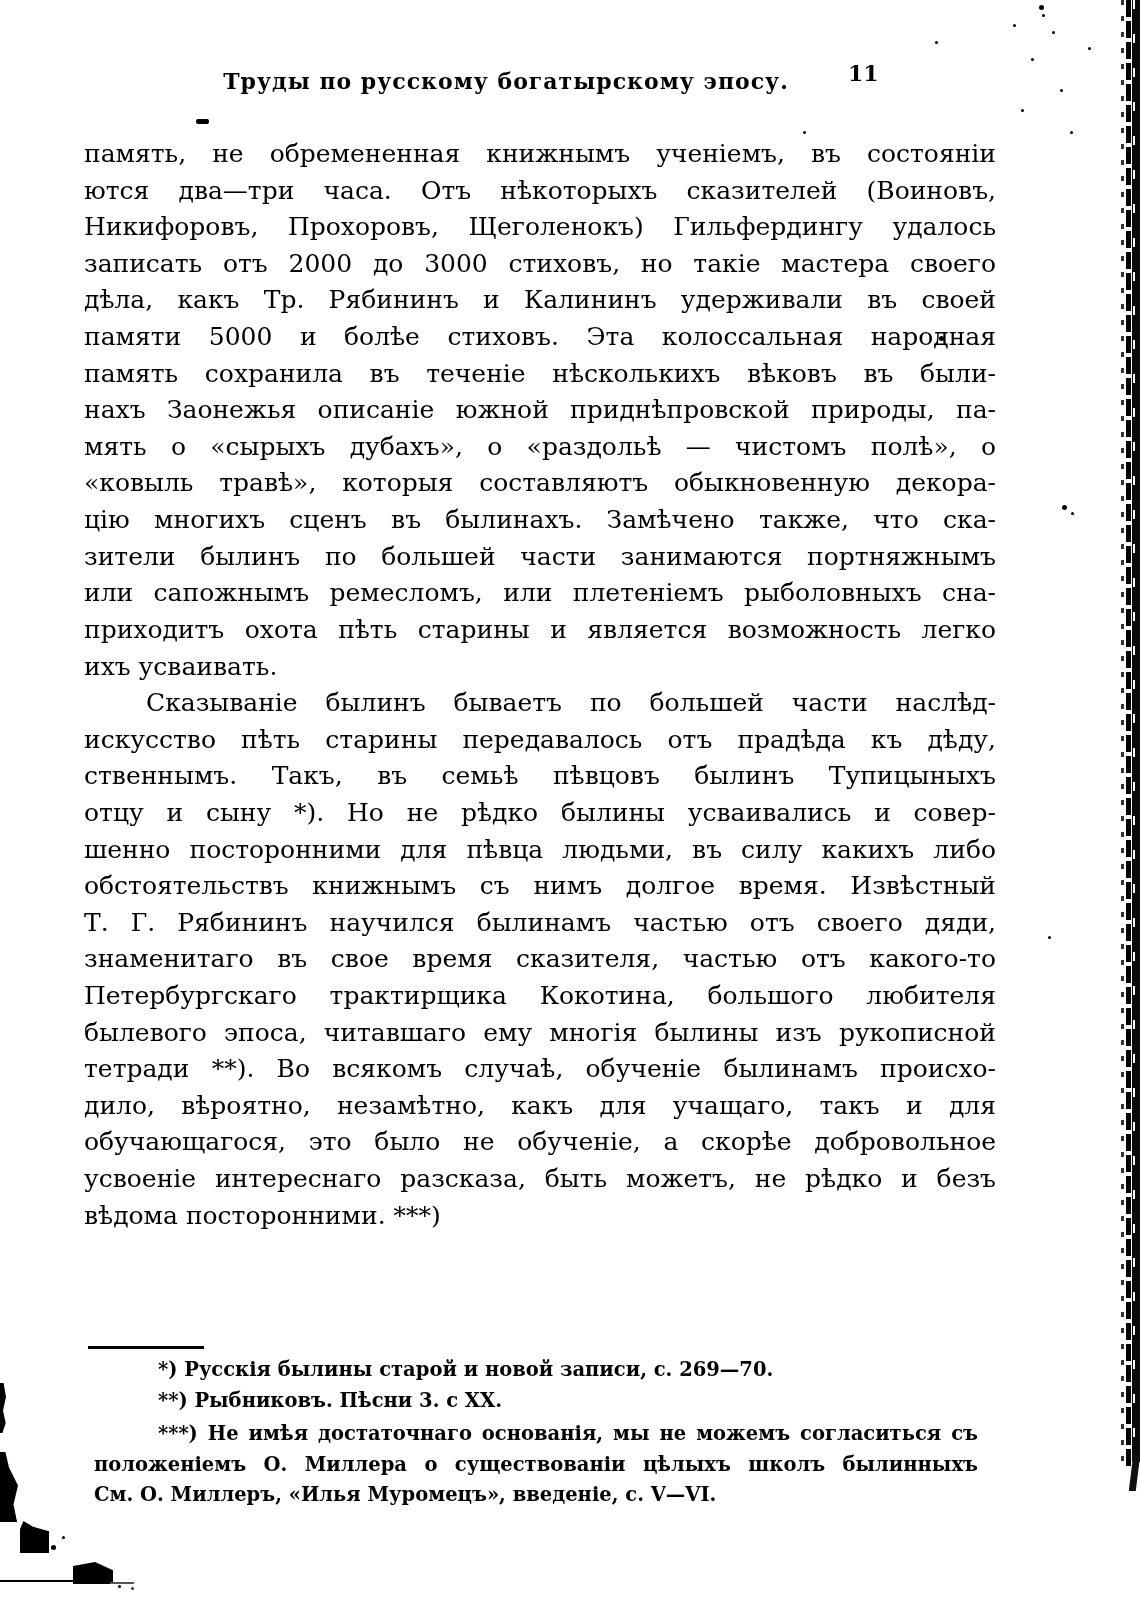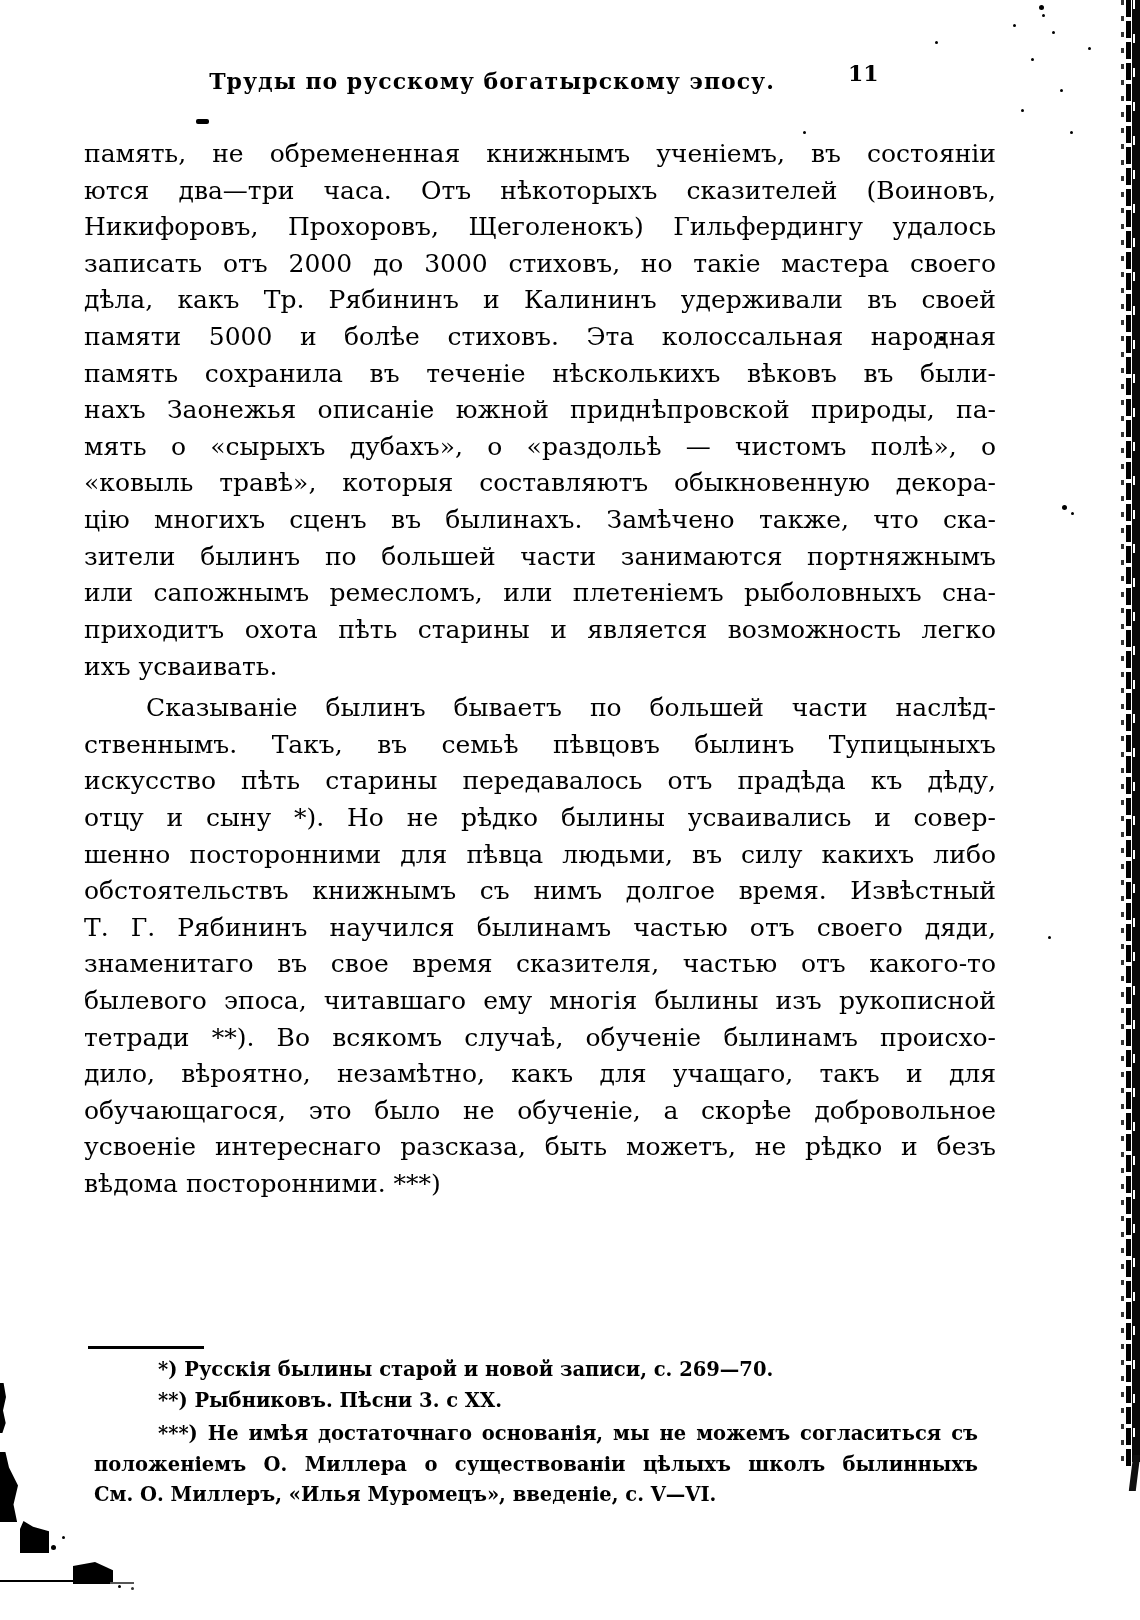--- a/index.html
+++ b/index.html
@@ -2,41 +2,41 @@
 <html><head>
 <meta charset="utf-8">
 <style>
   html,body{margin:0;padding:0;background:#e8e8e8;}
   .page{
     position:relative;width:1140px;height:1620px;background:#ffffff;
     overflow:hidden;font-family:"DejaVu Serif",serif;color:#000;
   }
   
   .running-header{
-    position:absolute;left:86px;top:68px;width:812px;text-align:center;
+    position:absolute;left:100px;top:68px;width:812px;text-align:center;
     font-size:22px;font-weight:bold;letter-spacing:1px;white-space:nowrap;
   }
   .page-number{
     position:absolute;left:848px;top:60px;font-size:22px;font-weight:bold;
   }
   .header-dash{
     position:absolute;left:196px;top:119px;width:13px;height:5px;background:#000;border-radius:2px;
   }
   
   .body-text{
     position:absolute;left:84px;top:136px;width:912px;
     font-size:25px;font-weight:normal;
   }
   .tline{
     height:36.62px;line-height:36.62px;overflow:hidden;
     text-align:justify;text-align-last:justify;
   }
   .tline.last{text-align-last:left;}
   .tline.indent{padding-left:62px;}
-  .para2{margin-top:5px;}
+  .para2{}
   
   .footnote-rule{
     position:absolute;left:88px;top:1346px;width:116px;height:3px;background:#000;
   }
   .footnotes{
     position:absolute;left:84px;top:1355px;width:894px;
     font-size:19.5px;font-weight:bold;
   }
   .fline{
     height:30.5px;line-height:30.5px;overflow:hidden;text-align:left;margin-left:10px;
@@ -102,27 +102,28 @@
       <div class="tline">мять о «сырыхъ дубахъ», о «раздольѣ — чистомъ полѣ», о</div>
       <div class="tline">«ковыль травѣ», которыя составляютъ обыкновенную декора-</div>
       <div class="tline">цію многихъ сценъ въ былинахъ.  Замѣчено также, что ска-</div>
       <div class="tline">зители былинъ по большей части занимаются портняжнымъ</div>
       <div class="tline">или сапожнымъ ремесломъ, или плетеніемъ рыболовныхъ сна-</div>
       <div class="tline">приходитъ охота пѣть старины и является возможность легко</div>
       <div class="tline last">ихъ усваивать.</div>
     </div>
     <div class="para para2">
       <div class="tline indent">Сказываніе былинъ бываетъ по большей части наслѣд-</div>
+      <div class="tline">искусство пѣть старины передавалось отъ прадѣда къ дѣду,</div>
       <div class="tline">ственнымъ.  Такъ, въ семьѣ пѣвцовъ былинъ Тупицыныхъ</div>
-      <div class="tline">искусство пѣть старины передавалось отъ прадѣда къ дѣду,</div>
       <div class="tline">отцу и сыну *).  Но не рѣдко былины усваивались и совер-</div>
       <div class="tline">шенно посторонними для пѣвца людьми, въ силу какихъ либо</div>
       <div class="tline">обстоятельствъ книжнымъ съ нимъ долгое время.  Извѣстный</div>
       <div class="tline">Т. Г. Рябининъ научился былинамъ частью отъ своего дяди,</div>
       <div class="tline">знаменитаго въ свое время сказителя, частью отъ какого-то</div>
+      <div class="tline">Петербургскаго трактирщика Кокотина, большого любителя</div>
       <div class="tline">былевого эпоса, читавшаго ему многія былины изъ рукописной</div>
       <div class="tline">тетради **).  Во всякомъ случаѣ, обученіе былинамъ происхо-</div>
       <div class="tline">дило, вѣроятно, незамѣтно, какъ для учащаго, такъ и для</div>
       <div class="tline">обучающагося, это было не обученіе, а скорѣе добровольное</div>
       <div class="tline">усвоеніе интереснаго разсказа, быть можетъ, не рѣдко и безъ</div>
       <div class="tline last">вѣдома посторонними. ***)</div>
     </div>
   </div>
 
   <div class="footnote-rule"></div>

